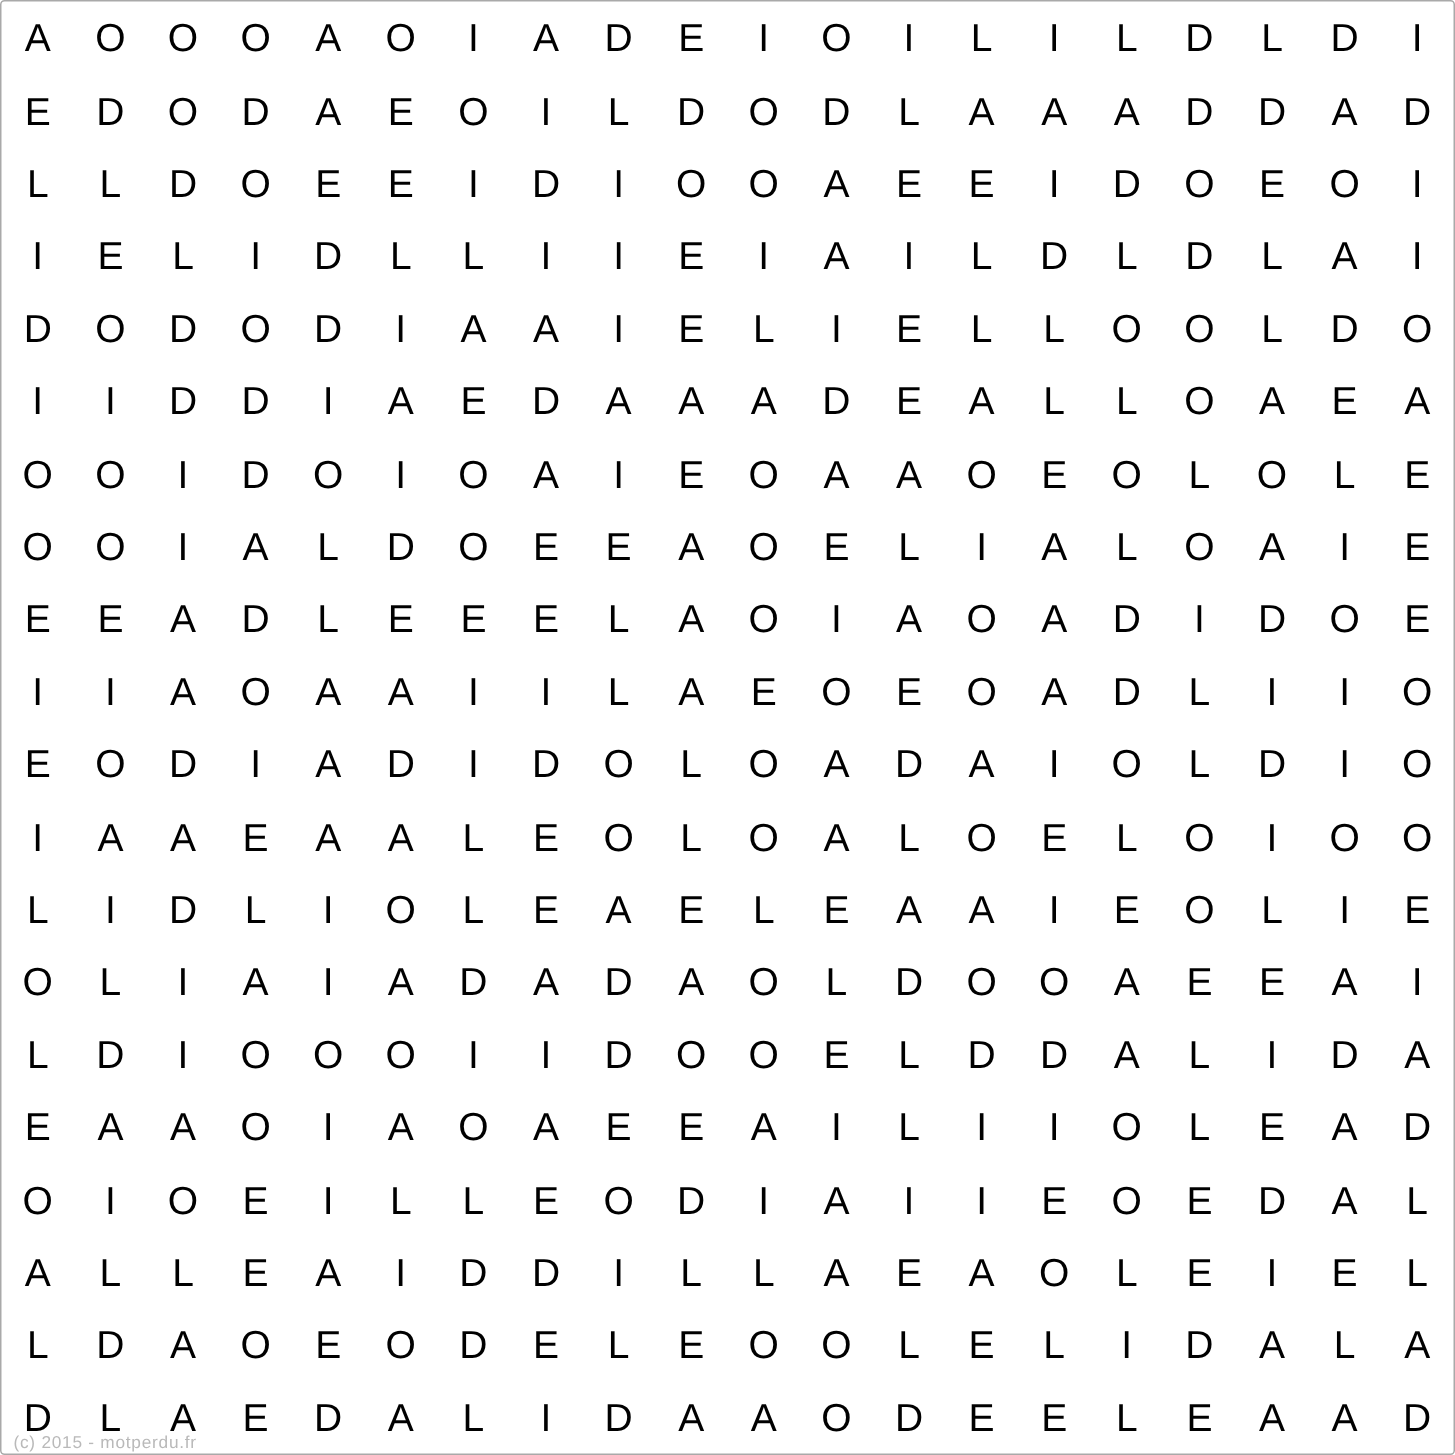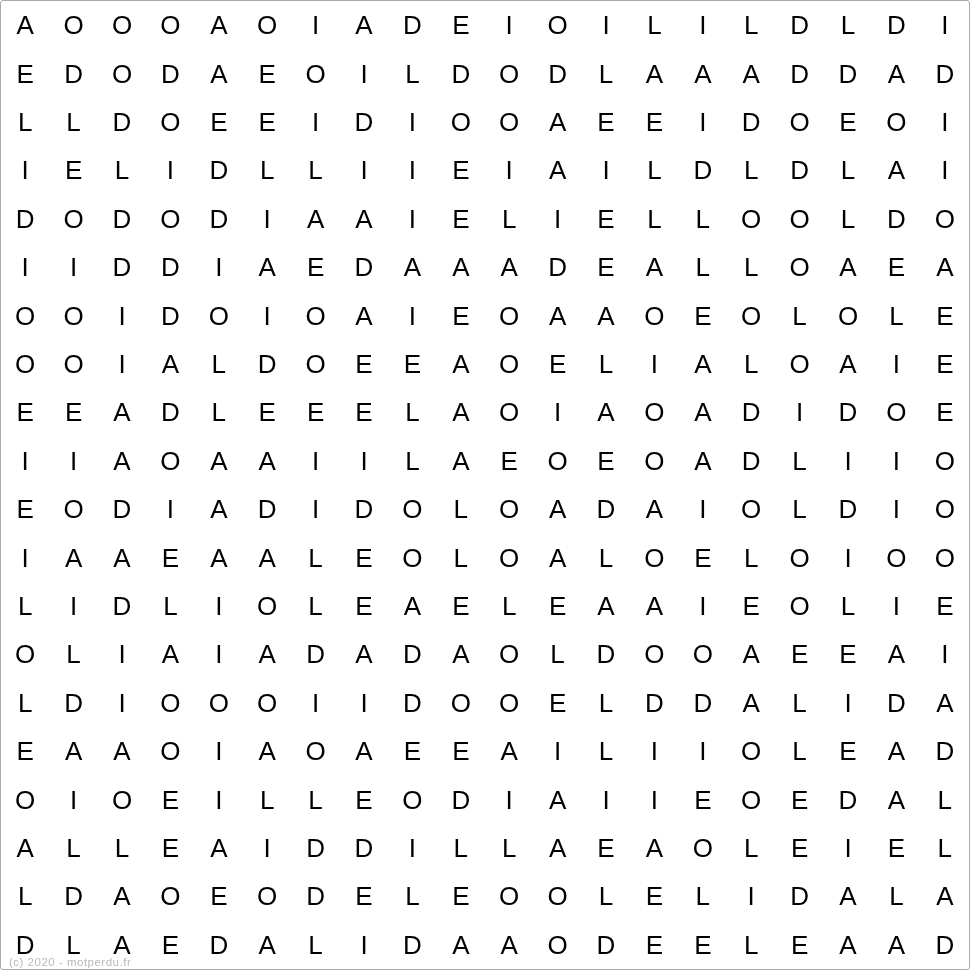--- a/index.html
+++ b/index.html
@@ -443,14 +443,14 @@
       <div class="cell" style="color: rgb(0, 0, 0);">O</div>
       <div class="cell" style="color: rgb(0, 0, 0);">D</div>
       <div class="cell" style="color: rgb(0, 0, 0);">E</div>
       <div class="cell" style="color: rgb(0, 0, 0);">E</div>
       <div class="cell" style="color: rgb(0, 0, 0);">L</div>
       <div class="cell" style="color: rgb(0, 0, 0);">E</div>
       <div class="cell" style="color: rgb(0, 0, 0);">A</div>
       <div class="cell" style="color: rgb(0, 0, 0);">A</div>
       <div class="cell" style="color: rgb(0, 0, 0);">D</div>
     </div>
-  <div class="footer" style="color: rgb(185, 185, 185);">(c) 2020 - motperdu.fr</div>
+  <div class="footer" style="color: rgb(185, 185, 185);">(c) 2015 - motperdu.fr</div>
 </div>
 
 </body></html>

